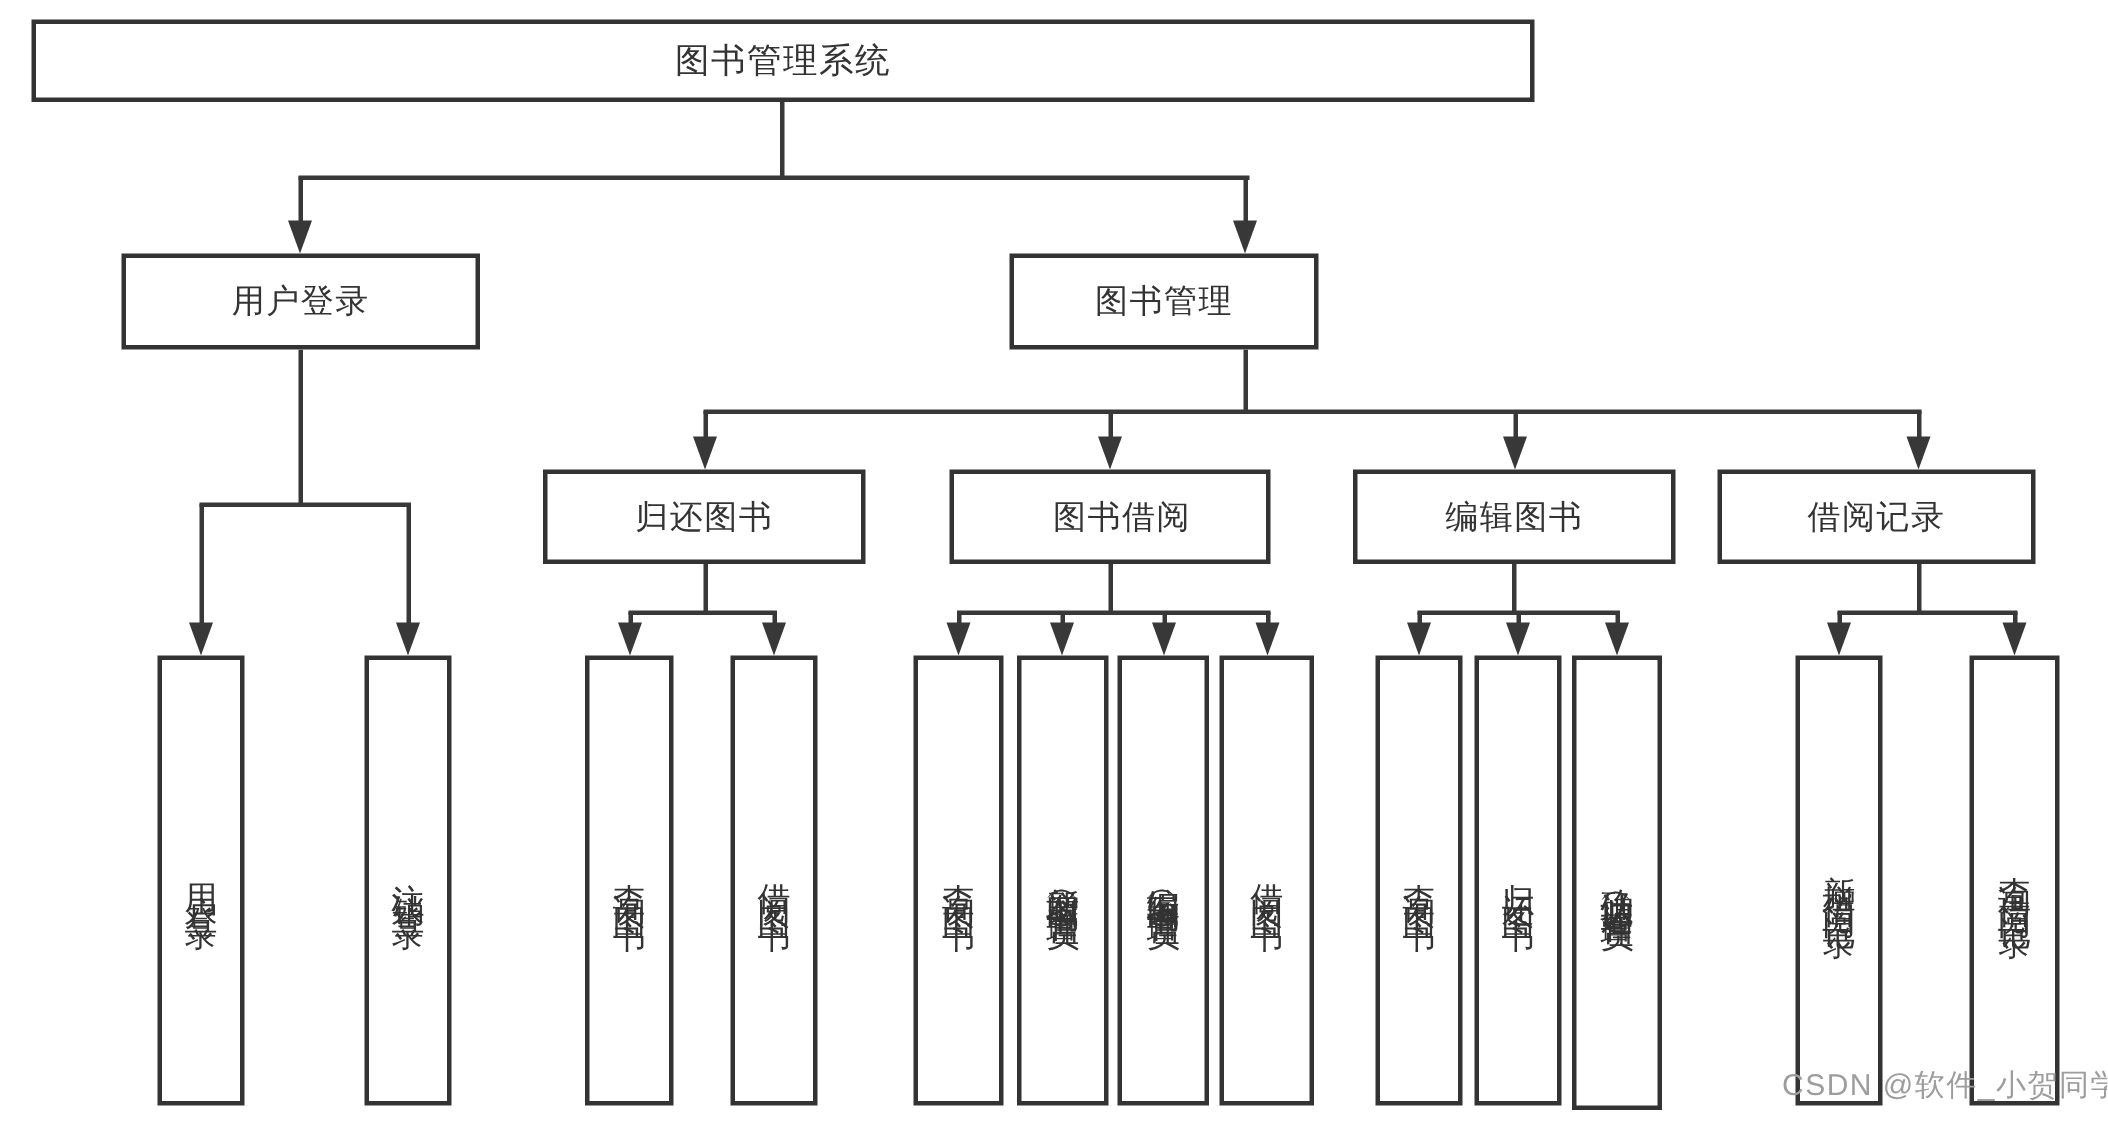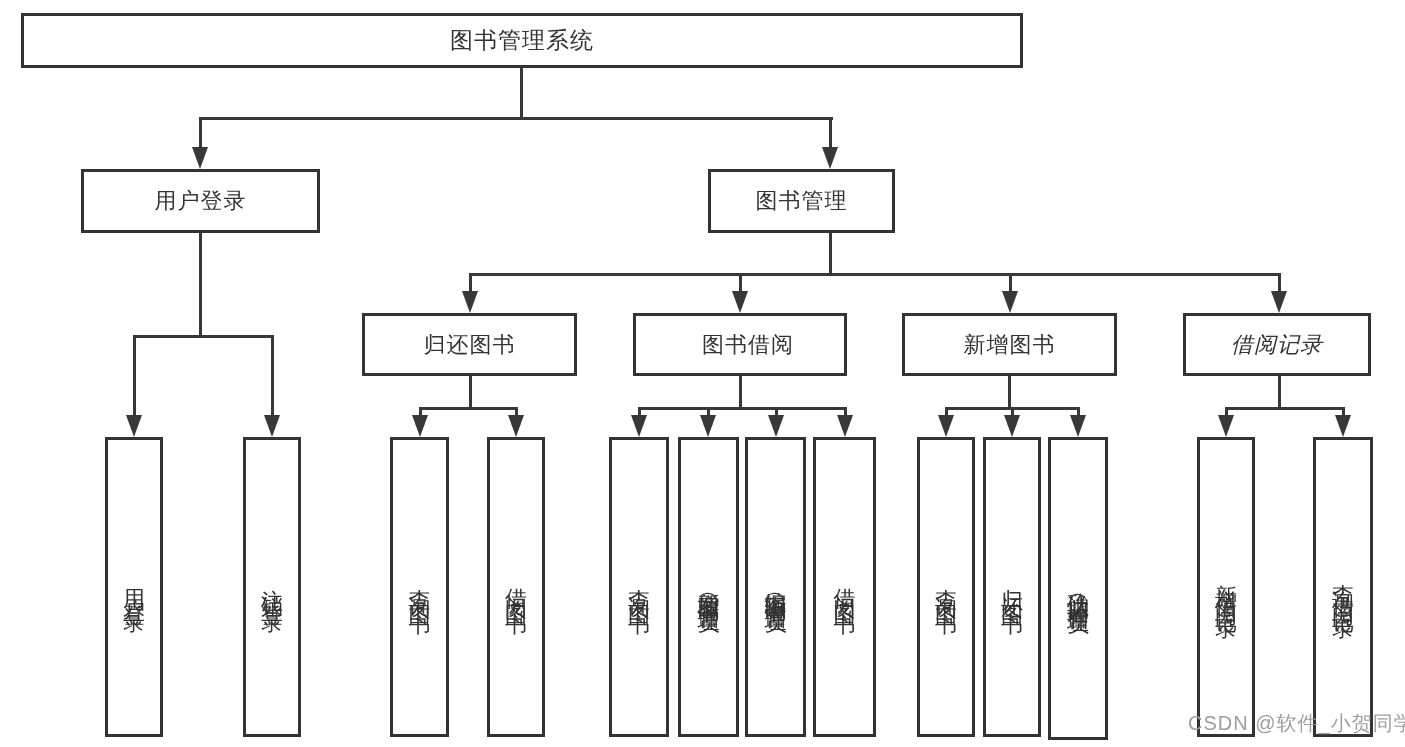--- a/index.html
+++ b/index.html
@@ -113,34 +113,34 @@
   <div class="drop" style="left:1218px;top:408px;height:29px;"></div>
   <div class="drop" style="left:1335px;top:408px;height:29px;"></div>
 
   <div class="box" style="left:21px;top:13px;width:1002px;height:55px;">
     <span class="hlabel root-label">图书管理系统</span>
   </div>
 
   <div class="box" style="left:81px;top:169px;width:239px;height:64px;">
     <span class="hlabel">用户登录</span>
   </div>
-  <div class="box" style="left:708px;top:169px;width:187px;height:64px;">
+  <div class="box" style="left:673px;top:169px;width:206px;height:64px;">
     <span class="hlabel">图书管理</span>
   </div>
 
   <div class="box" style="left:362px;top:313px;width:215px;height:63px;">
     <span class="hlabel">归还图书</span>
   </div>
   <div class="box" style="left:633px;top:313px;width:214px;height:63px;padding-left:16px;">
     <span class="hlabel">图书借阅</span>
   </div>
   <div class="box" style="left:902px;top:313px;width:215px;height:63px;">
-    <span class="hlabel">新增图书</span>
+    <span class="hlabel">编辑图书</span>
   </div>
-  <div class="box" style="left:1183px;top:313px;width:188px;height:63px;font-style:italic;">
+  <div class="box" style="left:1145px;top:313px;width:212px;height:63px;">
     <span class="hlabel">借阅记录</span>
   </div>
 
   <div class="box leaf" style="left:105px;top:437px;width:58px;height:300px;">
     <span class="vlabel">用户登录</span>
   </div>
   <div class="box leaf" style="left:243px;top:437px;width:58px;height:300px;">
     <span class="vlabel">注销登录</span>
   </div>
 

